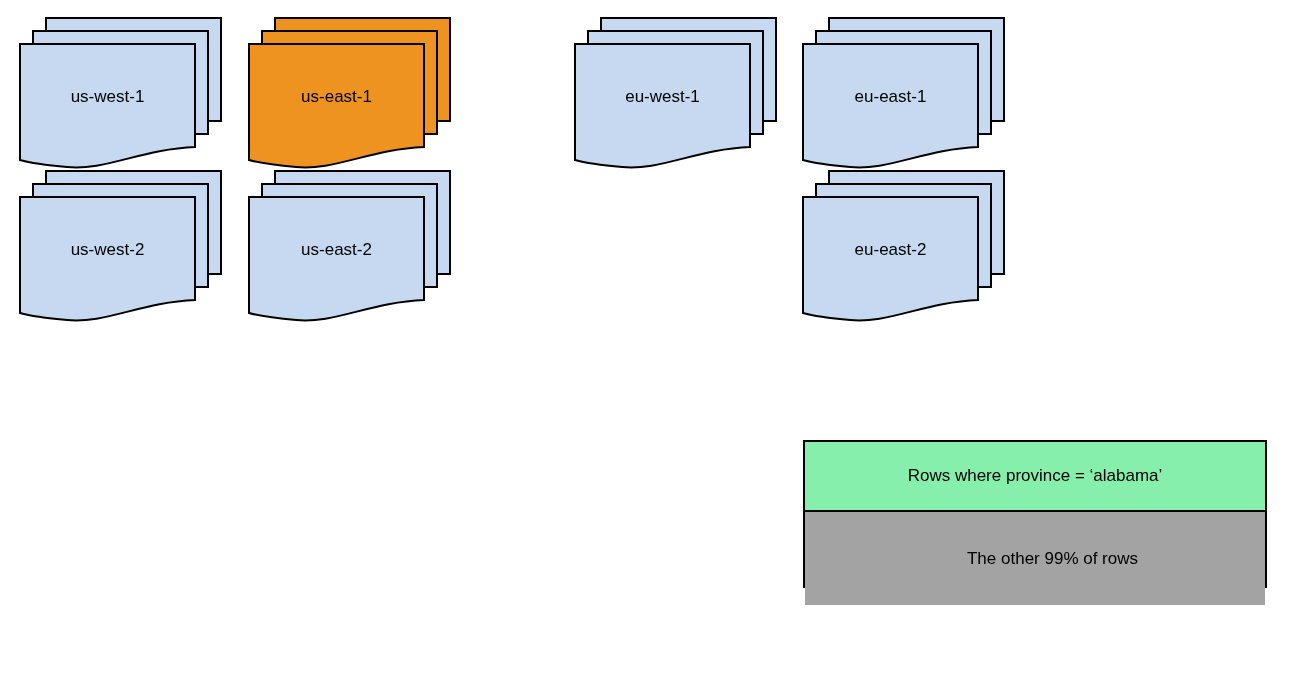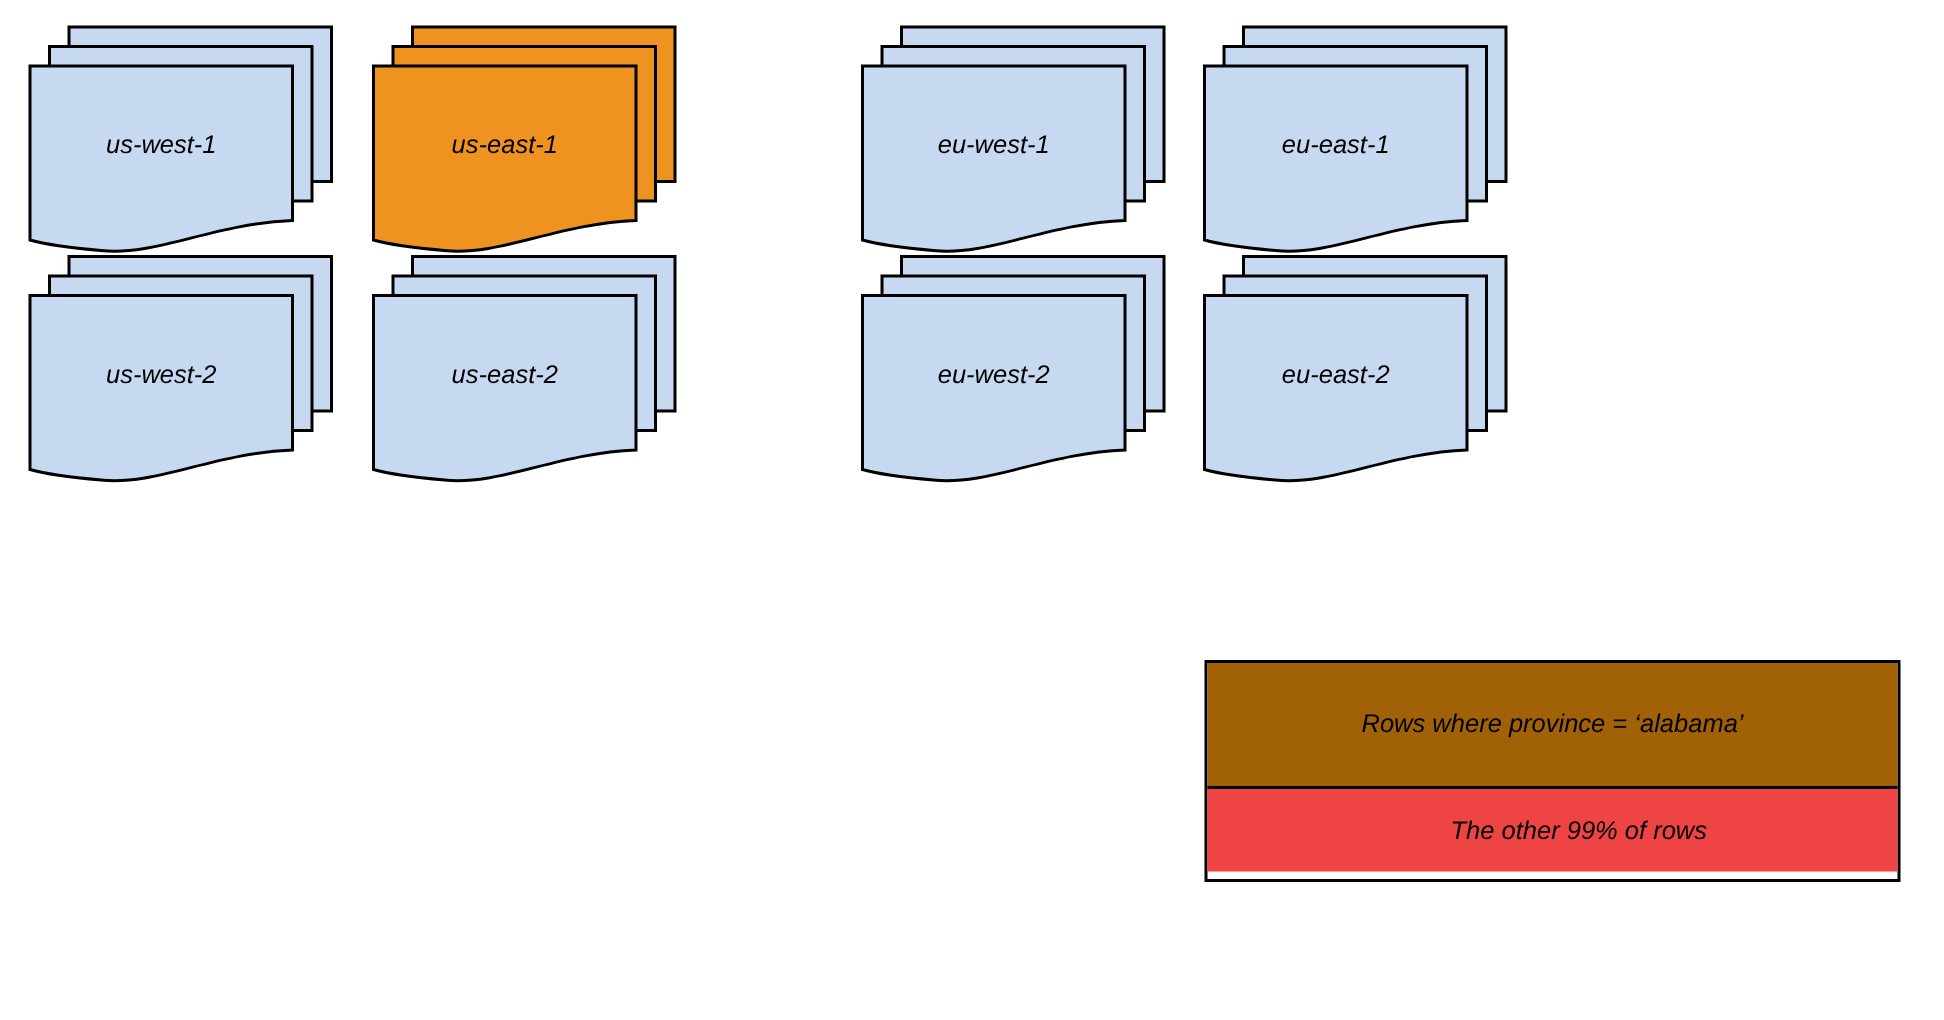--- a/index.html
+++ b/index.html
@@ -11,21 +11,20 @@
     width: 1296px;
     height: 680px;
     font-family: "Liberation Sans", sans-serif;
     overflow: hidden;
   }
   #canvas {
     position: relative;
     width: 1296px;
     height: 680px;
     background: #ffffff;
-    font-style: italic;
   }
   .doc-stack {
     position: absolute;
   }
   .doc-stack svg {
     display: block;
     overflow: visible;
   }
   .doc-label {
     font-family: "Liberation Sans", sans-serif;
@@ -97,37 +96,29 @@
       </svg>
     </div>
     <div class="doc-stack" style="left: 234px; top: 169px; text-align: right;">
       <svg width="205" height="155" viewBox="0 0 205 155">
         <rect x="41" y="2" width="175" height="103" fill="#c6d9f1" stroke="#000000" stroke-width="2"></rect>
         <rect x="28" y="15" width="175" height="103" fill="#c6d9f1" stroke="#000000" stroke-width="2"></rect>
         <path d="M 15 28 L 190 28 L 190 131 C 137.5 133 99 155 62.25 151 C 39.5 149 25.5 147 15 144 Z" fill="#c6d9f1" stroke="#000000" stroke-width="2" stroke-linejoin="miter"></path>
         <text class="doc-label" x="102.5" y="81.56">us-east-2</text>
       </svg>
     </div>
-    <div class="doc-stack" style="left: 560px; top: 169px;">
-      <svg width="205" height="155" viewBox="0 0 205 155">
-        <rect x="41" y="2" width="175" height="103" fill="#c6d9f1" stroke="#000000" stroke-width="2"></rect>
-        <rect x="28" y="15" width="175" height="103" fill="#c6d9f1" stroke="#000000" stroke-width="2"></rect>
-        <path d="M 15 28 L 190 28 L 190 131 C 137.5 133 99 155 62.25 151 C 39.5 149 25.5 147 15 144 Z" fill="#c6d9f1" stroke="#000000" stroke-width="2" stroke-linejoin="miter"></path>
-        <text class="doc-label" x="102.5" y="81.56">eu-west-2</text>
-      </svg>
-    </div>
     <div class="doc-stack" style="left: 788px; top: 169px;">
       <svg width="205" height="155" viewBox="0 0 205 155">
         <rect x="41" y="2" width="175" height="103" fill="#c6d9f1" stroke="#000000" stroke-width="2"></rect>
         <rect x="28" y="15" width="175" height="103" fill="#c6d9f1" stroke="#000000" stroke-width="2"></rect>
         <path d="M 15 28 L 190 28 L 190 131 C 137.5 133 99 155 62.25 151 C 39.5 149 25.5 147 15 144 Z" fill="#c6d9f1" stroke="#000000" stroke-width="2" stroke-linejoin="miter"></path>
         <text class="doc-label" x="102.5" y="81.56">eu-east-2</text>
       </svg>
     </div>
     <div class="legend" style="left: 803px; top: 440px; width: 464px; height: 148px;">
-      <div class="legend-row top" style="background: #a16207; height: 84px;">
+      <div class="legend-row top" style="background: #86efac; height: 70px;">
         <span>Rows where province = ‘alabama’</span>
       </div>
-      <div class="legend-row" style="background: #ef4444; height: 55px; padding-left: 35px;">
+      <div class="legend-row" style="background: #a3a3a3; height: 93px; padding-left: 35px;">
         <span>The other 99% of rows</span>
       </div>
     </div>
   </div>
 
 </body></html>

